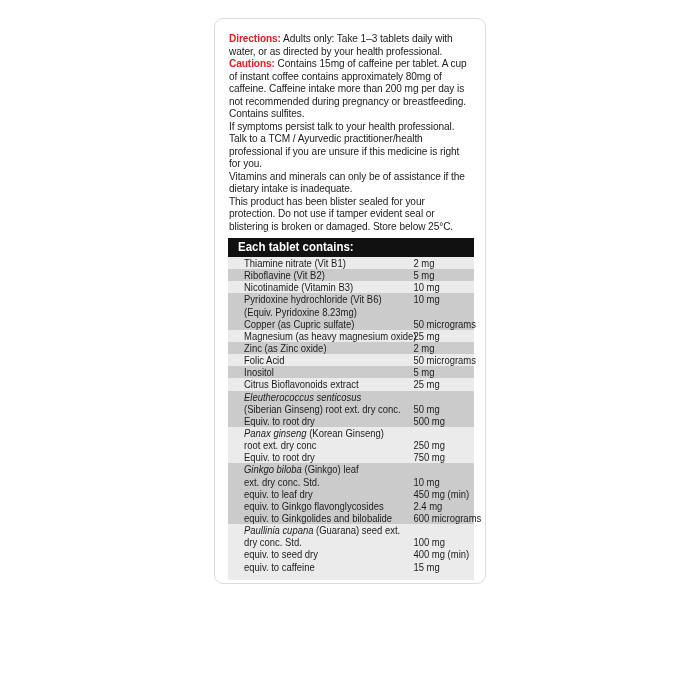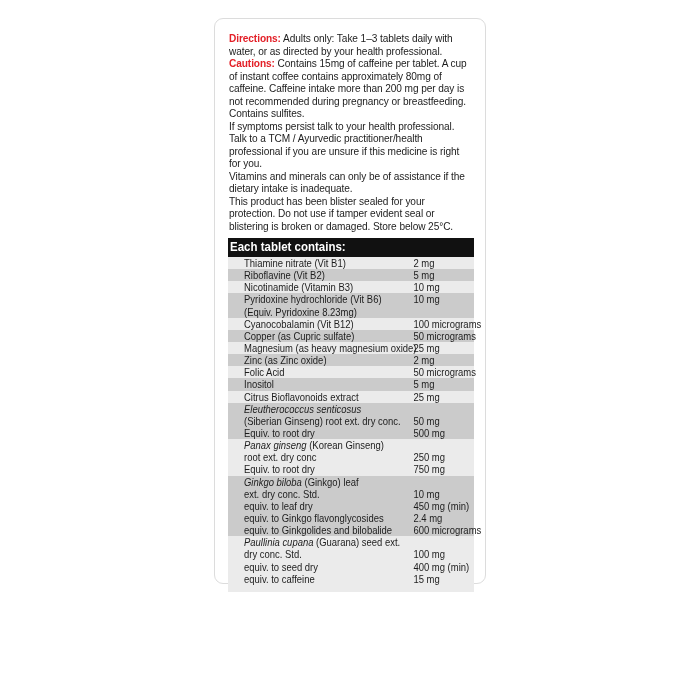--- a/index.html
+++ b/index.html
@@ -28,21 +28,21 @@
     font-size:11.5px;line-height:12.5px;letter-spacing:-0.1px;
   }
   .para{margin:0;padding:0;}
   .plabel{font-weight:bold;color:var(--red);}
   
   .table{
     position:absolute;left:13px;top:219px;width:246px;
   }
   .thead{
     height:19px;line-height:19px;background:var(--bar);color:#ffffff;
-    font-weight:bold;font-size:12.5px;padding-left:2px;box-sizing:border-box;
+    font-weight:bold;font-size:12.5px;padding-left:10px;box-sizing:border-box;
     overflow:hidden;white-space:nowrap;
   }
   .thead span{display:inline-block;transform:scaleX(0.92);transform-origin:0 50%;}
   .rows{background:var(--row-light);padding-bottom:7px;}
   .row{padding-left:16px;}
   .row.dark{background:var(--row-dark);}
   .row.light{background:transparent;}
   .line{
     position:relative;width:284px;height:12.15px;line-height:12.3px;
     font-size:11px;white-space:nowrap;
@@ -75,23 +75,20 @@
         </div>
         <div class="row dark">
           <div class="line"><span class="name">Riboflavine (Vit B2)</span><span class="amount">5 mg</span></div>
         </div>
         <div class="row light">
           <div class="line"><span class="name">Nicotinamide (Vitamin B3)</span><span class="amount">10 mg</span></div>
         </div>
         <div class="row dark">
           <div class="line"><span class="name">Pyridoxine hydrochloride (Vit B6)</span><span class="amount">10 mg</span></div>
           <div class="line"><span class="name">(Equiv. Pyridoxine 8.23mg)</span></div>
-        </div>
-        <div class="row light">
-          <div class="line"><span class="name">Cyanocobalamin (Vit B12)</span><span class="amount">100 micrograms</span></div>
         </div>
         <div class="row dark">
           <div class="line"><span class="name">Copper (as Cupric sulfate)</span><span class="amount">50 micrograms</span></div>
         </div>
         <div class="row light">
           <div class="line"><span class="name">Magnesium (as heavy magnesium oxide)</span><span class="amount">25 mg</span></div>
         </div>
         <div class="row dark">
           <div class="line"><span class="name">Zinc (as Zinc oxide)</span><span class="amount">2 mg</span></div>
         </div>

